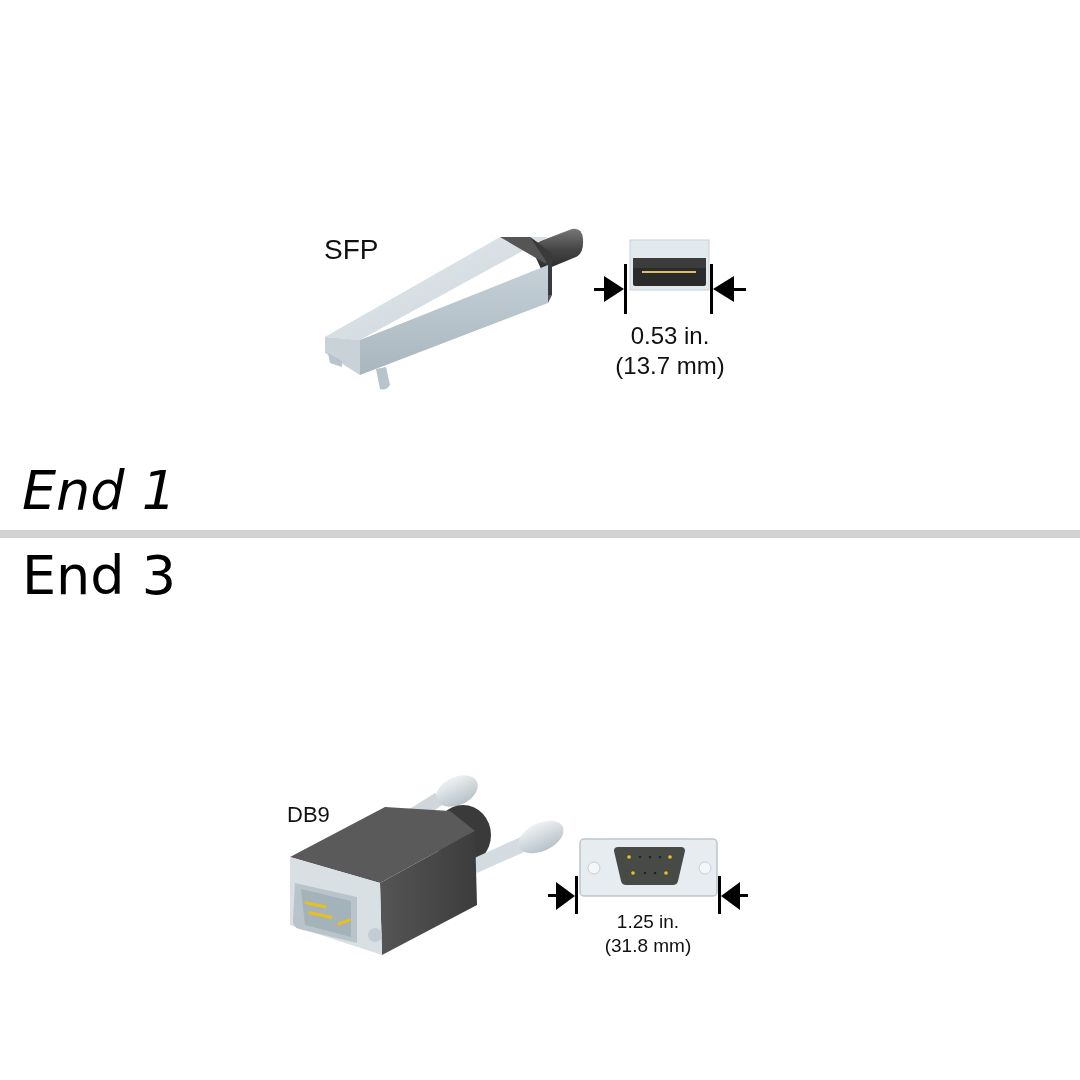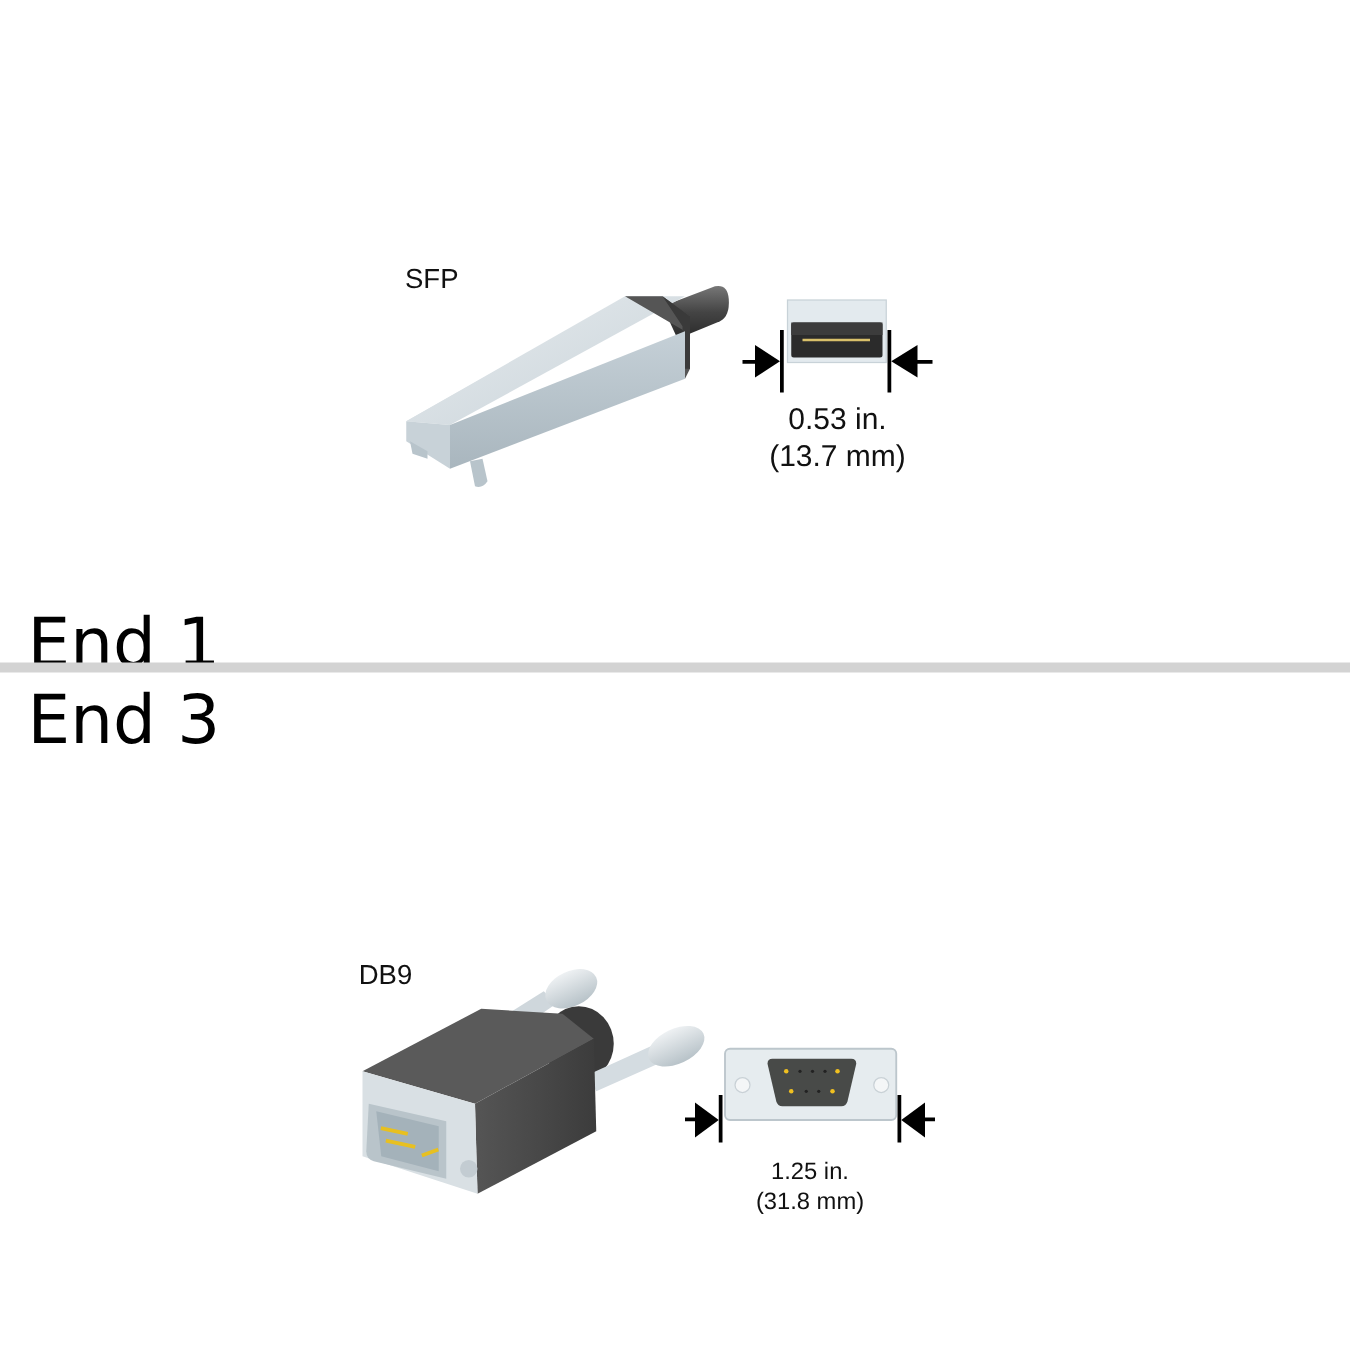--- a/index.html
+++ b/index.html
@@ -6,21 +6,21 @@
   body { width:1080px; height:1080px; position:relative; overflow:hidden; font-family:"DejaVu Sans", sans-serif; }
   .abs { position:absolute; }
   .end-label { position:absolute; left:22px; font-family:"DejaVu Sans", sans-serif; font-size:54px; color:#000; line-height:1; }
   .divider { position:absolute; left:0; top:530px; width:1080px; height:8px; background:#d3d3d3; }
   .conn-name { position:absolute; font-family:"Liberation Sans", sans-serif; color:#111; }
   .dim { position:absolute; font-family:"Liberation Sans", sans-serif; color:#111; text-align:center; line-height:1.25; }
 </style>
 </head>
 <body>
 
-<div class="conn-name" style="left:324px; top:210px; font-size:22px;">SFP</div>
+<div class="conn-name" style="left:324px; top:234px; font-size:28px;">SFP</div>
 
 <svg class="abs" style="left:320px; top:225px;" width="270" height="170" viewBox="0 0 270 170">
   <defs>
     <linearGradient id="sfpTop" x1="0" y1="0" x2="1" y2="1">
       <stop offset="0" stop-color="#e6ebee"></stop>
       <stop offset="1" stop-color="#c9d3d9"></stop>
     </linearGradient>
     <linearGradient id="sfpSide" x1="0" y1="0" x2="0" y2="1">
       <stop offset="0" stop-color="#c5d0d7"></stop>
       <stop offset="1" stop-color="#a9b6be"></stop>
@@ -60,27 +60,27 @@
 
   <rect x="118" y="28" width="3" height="50" fill="#000"></rect>
   <rect x="138" y="52" width="16" height="3" fill="#000"></rect>
   <path d="M142 40 L121 53 L142 66 Z" fill="#000"></path>
 </svg>
 <div class="dim" style="left:590px; top:321px; width:160px; font-size:24px;">
   <div>0.53 in.</div>
   <div>(13.7 mm)</div>
 </div>
 
-<div class="end-label" style="top:488px;">End 1</div>
+<div class="end-label" style="top:464px;font-style:italic;">End 1</div>
 
 <div class="divider"></div>
 
 <div class="end-label" style="top:549px;">End 3</div>
 
-<div class="conn-name" style="left:287px; top:767px; font-size:22px;">DB9</div>
+<div class="conn-name" style="left:287px; top:802px; font-size:22px;">DB9</div>
 
 <svg class="abs" style="left:285px; top:765px;" width="290" height="200" viewBox="0 0 290 200">
   <defs>
     <linearGradient id="screw" x1="0" y1="0" x2="0" y2="1">
       <stop offset="0" stop-color="#eef1f3"></stop>
       <stop offset="1" stop-color="#b7c2c8"></stop>
     </linearGradient>
     <linearGradient id="housingFront" x1="0" y1="0" x2="1" y2="0">
       <stop offset="0" stop-color="#555"></stop>
       <stop offset="1" stop-color="#3c3c3c"></stop>
@@ -126,16 +126,16 @@
   <circle cx="120" cy="37" r="1.8" fill="#f0c020"></circle>
 
   <rect x="29" y="40" width="3" height="38" fill="#000"></rect>
   <rect x="2" y="58" width="12" height="3" fill="#000"></rect>
   <path d="M10 46 L29 60 L10 74 Z" fill="#000"></path>
 
   <rect x="172" y="40" width="3" height="38" fill="#000"></rect>
   <rect x="190" y="58" width="12" height="3" fill="#000"></rect>
   <path d="M194 46 L175 60 L194 74 Z" fill="#000"></path>
 </svg>
-<div class="dim" style="left:568px; top:910px; width:160px; font-size:19px;margin-top:16px;">
+<div class="dim" style="left:568px; top:910px; width:160px; font-size:19px;">
   <div>1.25 in.</div>
   <div>(31.8 mm)</div>
 </div>
 
 </body></html>

